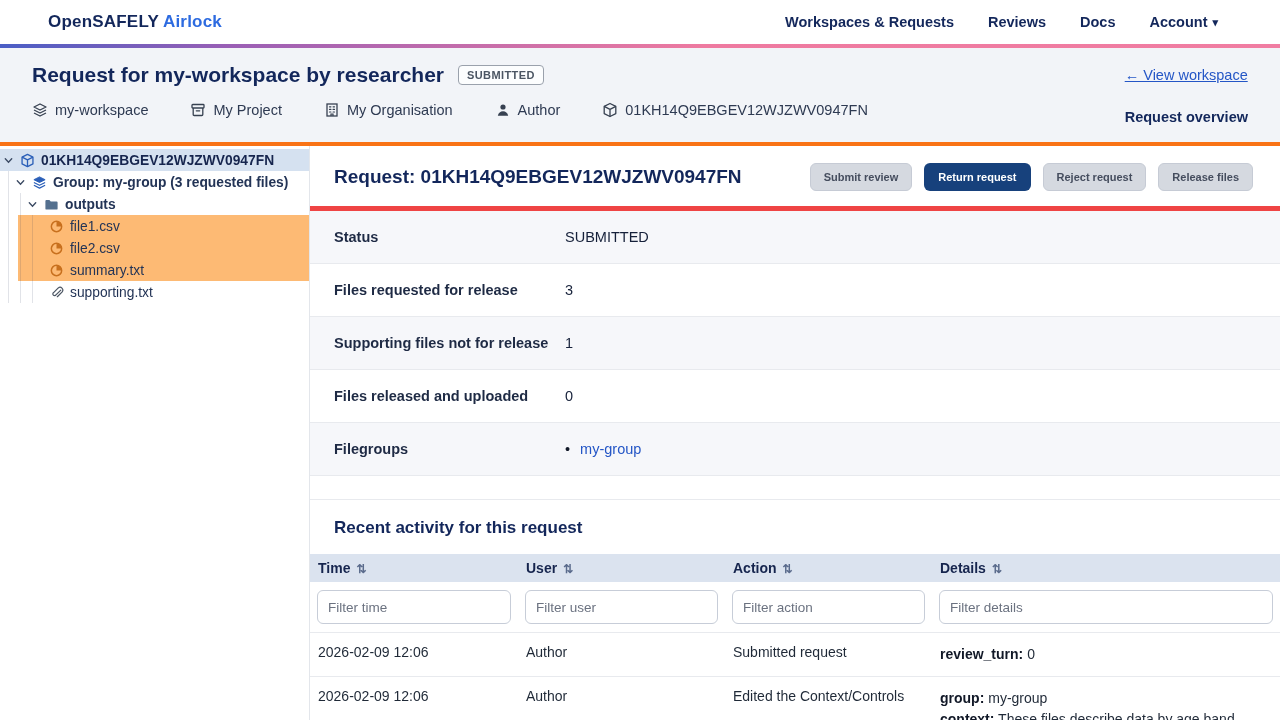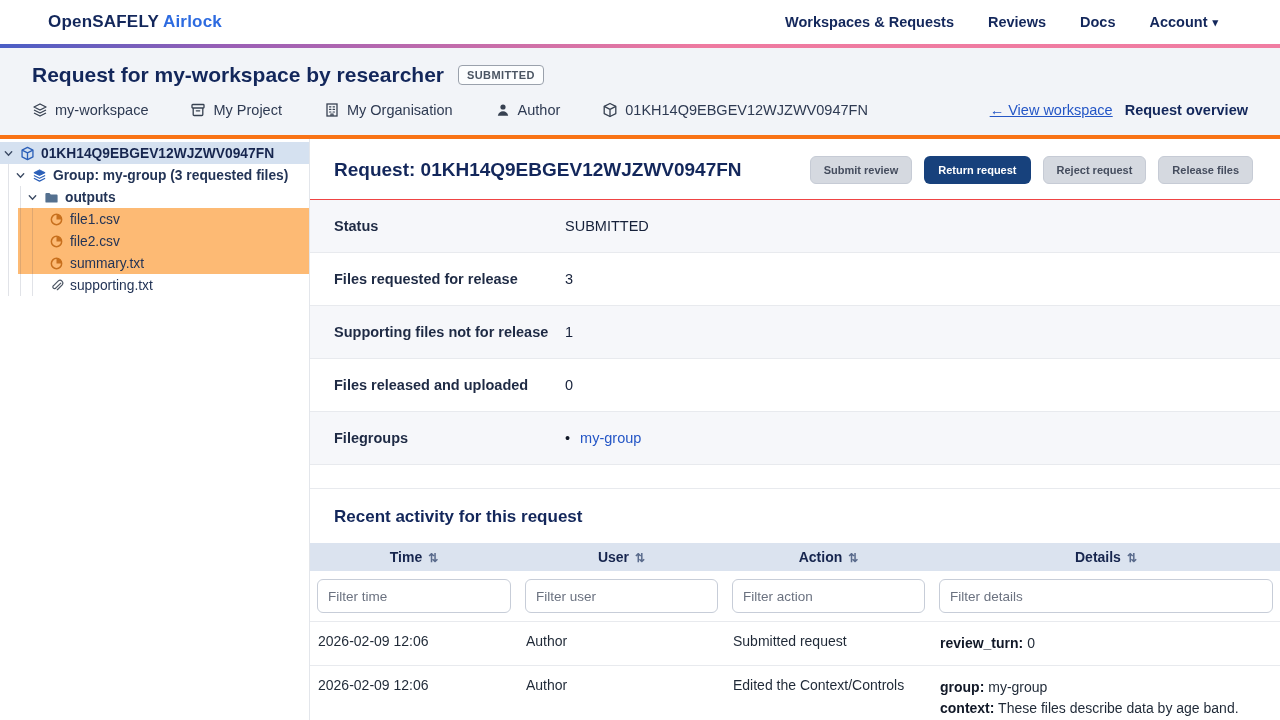--- a/index.html
+++ b/index.html
@@ -26,22 +26,22 @@
   
   .pageheader { background:#F2F4F8; padding:15px 32px 17px; display:flex;
     justify-content:space-between; border-bottom:4px solid #f97316; }
   .ph-titlerow { display:flex; align-items:center; gap:14px; }
   .ph-title { font-size:21px; font-weight:800; color:#13275B; margin:0; }
   .badge { font-size:11px; font-weight:700; color:#4B5563; border:1px solid #9AA1AC;
     border-radius:4px; padding:3px 8px; letter-spacing:.4px; background:#FCFDFE; }
   .crumbs { display:flex; gap:42px; margin-top:15px; font-size:14.5px;
     color:#2E3A52; align-items:center; }
   .crumb { display:flex; align-items:center; gap:7px; }
-  .ph-right { display:flex; flex-direction:row; align-items:flex-end;
-    gap:12px; padding-top:4px; }
+  .ph-right { display:flex; flex-direction:column; 
+    gap:26px; padding-top:4px; }
   .view-link { color:#2456C6; font-size:14.5px; text-decoration:underline;
     font-weight:500; cursor:pointer; }
   .overview { font-size:14.5px; font-weight:700; color:#13275B; }
 
   
   .content { flex:1; display:flex; overflow:hidden; }
 
   
   .sidebar { width:310px; min-width:310px; border-right:1px solid #E3E6EB;
     padding-top:3px; position:relative; font-size:13.8px; color:#233456; background:#fff; }
@@ -59,34 +59,34 @@
   .main { flex:1; display:flex; flex-direction:column; overflow:hidden; background:#fff; }
   .main-head { display:flex; justify-content:space-between; align-items:center;
     padding:17px 27px 15px 24px; }
   .req-heading { font-size:19px; font-weight:800; color:#13275B; margin:0; }
   .btns { display:flex; gap:12px; }
   .btn { font-family:inherit; font-size:11px; font-weight:600; padding:7px 13px;
     border-radius:6px; border:1px solid transparent; cursor:pointer; }
   .btn.disabled { background:#D5D9E0; color:#454D5E; border-color:#C6CBD5; }
   .btn.primary { background:#17417C; color:#fff; }
 
-  .details { border-top:1px solid #ef4444; }
+  .details { border-top:5px solid #ef4444; }
   .drow { display:flex; align-items:center; min-height:53px; border-bottom:1px solid #E8EAEE; }
   .drow:nth-child(odd) { background:#F6F7FA; }
   .dlabel { width:255px; padding-left:24px; font-weight:700; font-size:14.5px; color:#1E2A44; }
   .dvalue { font-size:14.5px; color:#16213A; }
   .fg { display:flex; align-items:center; gap:10px; }
   .bullet { color:#111827; }
   .fg-link { color:#2456C6; text-decoration:none; cursor:pointer; }
 
   .activity { margin-top:23px; border-top:1px solid #E8EAEE; }
   .act-heading { font-size:17px; font-weight:800; color:#13275B; margin:0;
     padding:18px 24px 16px; }
   table.act { width:100%; border-collapse:collapse; table-layout:fixed; font-size:14px; }
-  table.act th { background:#DBE3EF; text-align:center; font-weight:700; color:#16254E;
+  table.act th { background:#DBE3EF; text-align:left; font-weight:700; color:#16254E;
     padding:6px 8px; height:22px; }
   .sort { color:#5A6B8C; font-size:12px; margin-left:6px; cursor:pointer; }
   td.filter-cell { padding:8px 7px; border-bottom:1px solid #E8EAEE; }
   input.filter { width:100%; height:34px; border:1px solid #C7CDD8; border-radius:6px;
     padding:0 10px; font-family:inherit; font-size:13.5px; color:#374151; background:#fff; }
   input.filter::placeholder { color:#6B7280; }
   td.cell { padding:11px 8px; border-bottom:1px solid #E8EAEE; vertical-align:top;
     color:#1F2937; }
   .kv { line-height:1.5; }
   .kv b { font-weight:700; color:#111827; }

